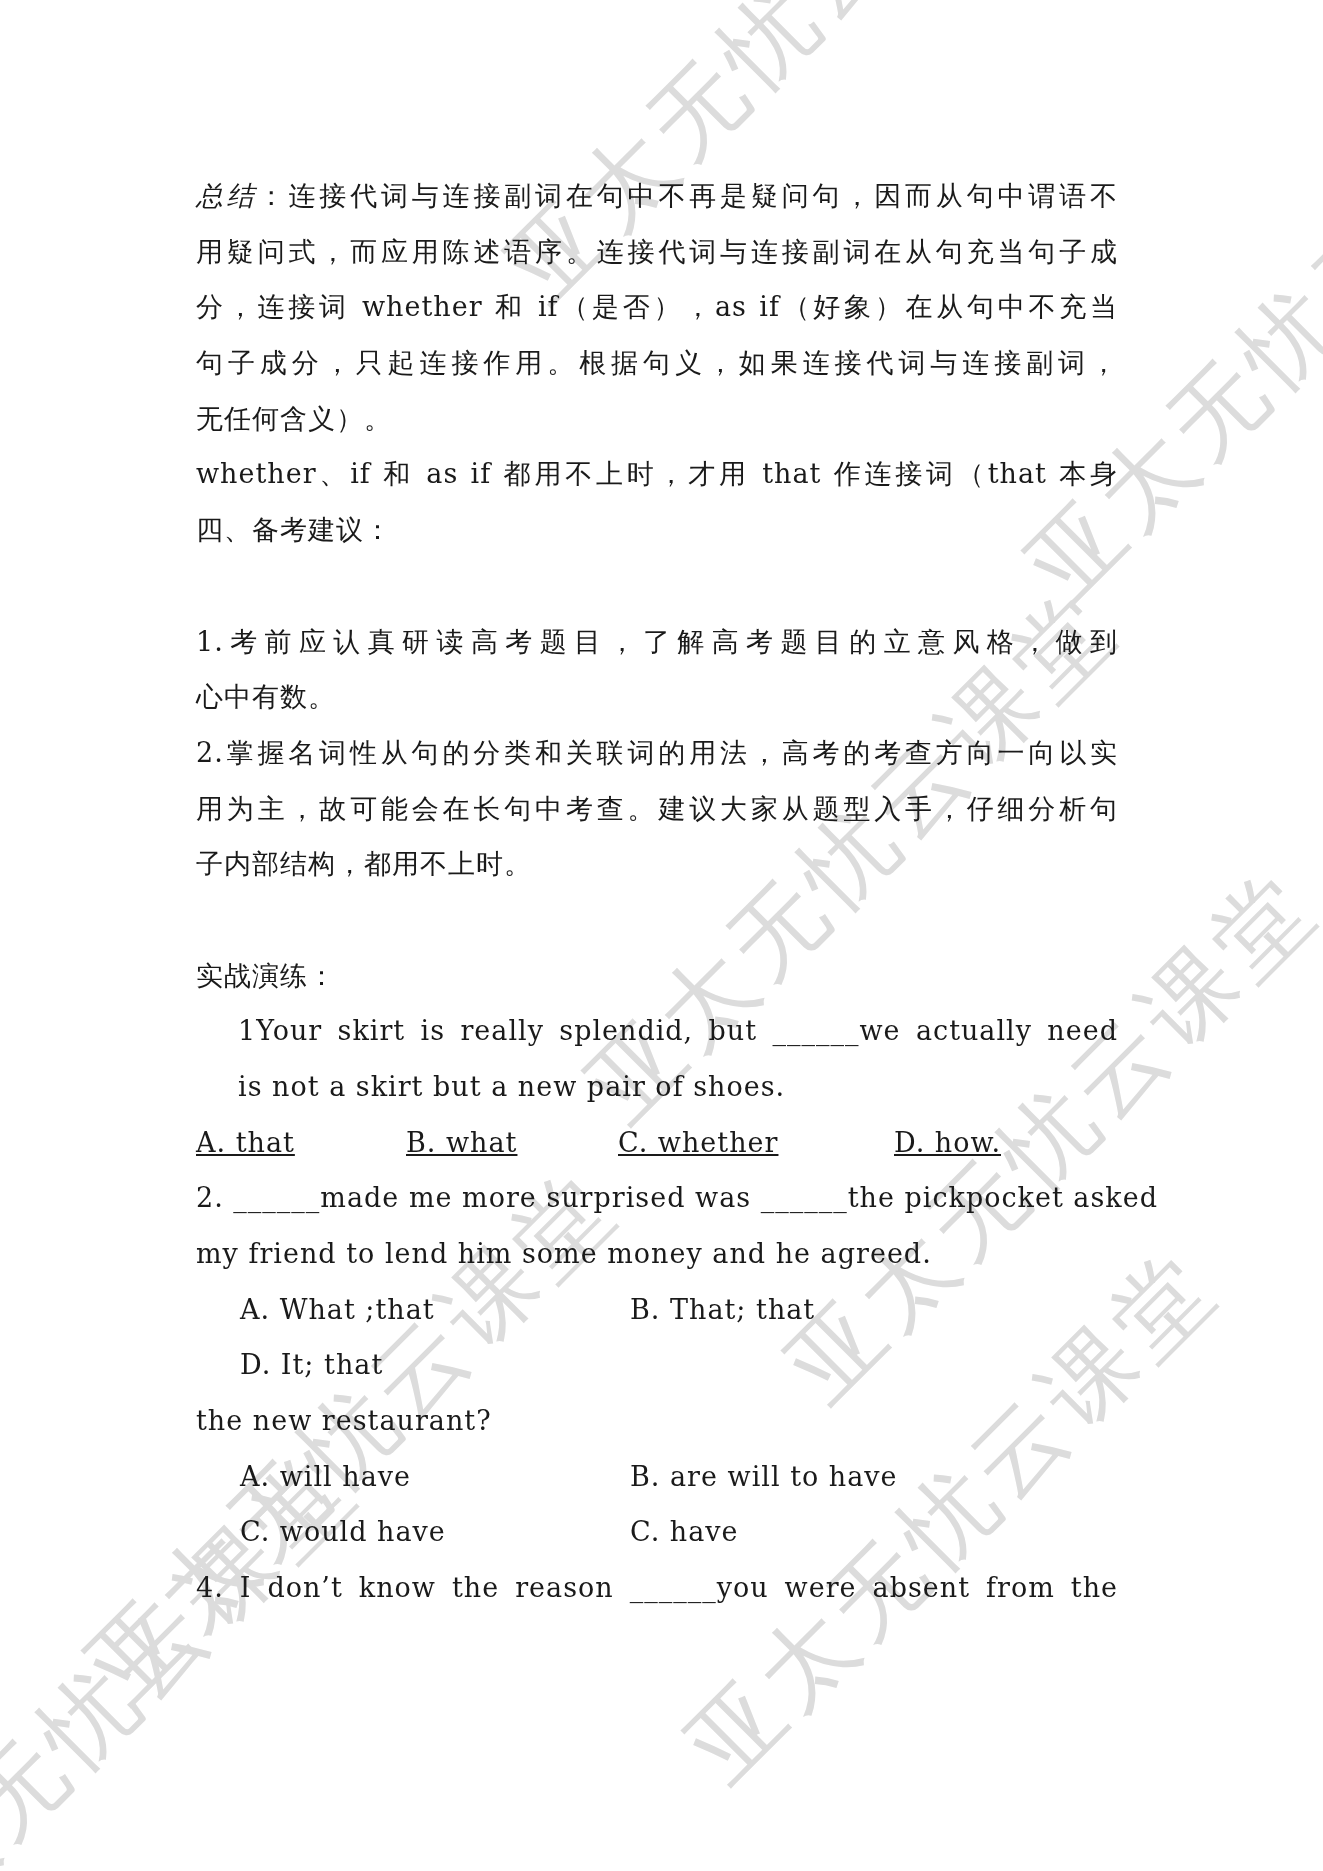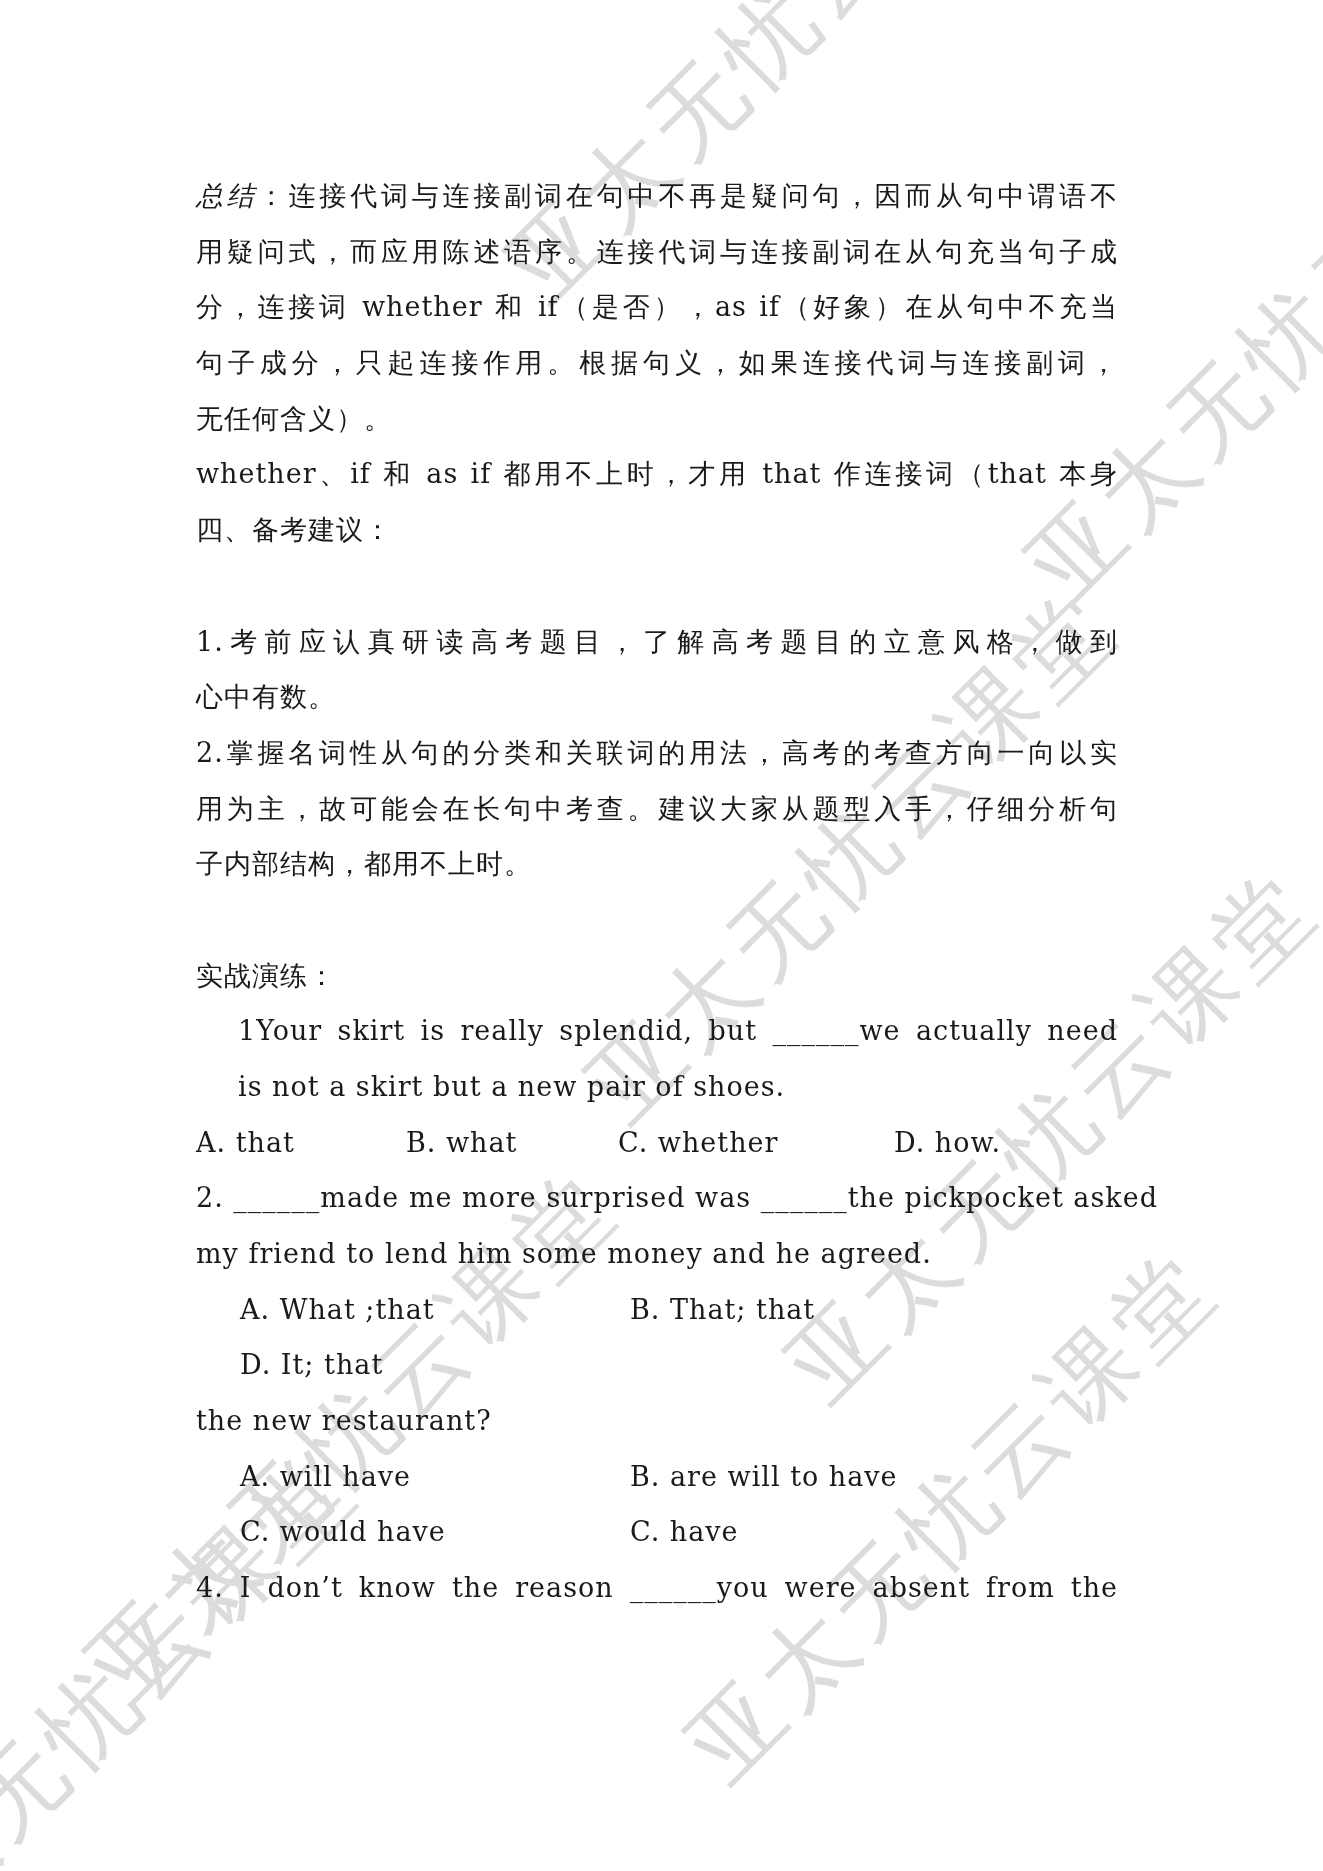--- a/index.html
+++ b/index.html
@@ -42,21 +42,21 @@
     white-space: nowrap;
     overflow: visible;
     text-align: justify;
     text-align-last: justify;
     letter-spacing: 1px;
   }
   .line.ragged { text-align-last: left; }
   .line.indent { padding-left: 42px; }
   .line.blank { height: 55.7px; }
   .label-italic { font-style: italic; }
-  .opts4 { display: flex; }
+  .opts4 { display: flex; text-decoration: underline; }
   .opts4 span { display: inline-block; }
   .opts2 { display: flex; padding-left: 44px; align-items: flex-end; }
   .opts2 .col1 { width: 390px; }
 </style>
 </head>
 <body>
 
 <div class="watermark-layer">
   <div class="wm" style="left:560px; top:1060px;">亚太无忧云课堂</div>
   <div class="wm" style="left:60px; top:1640px;">亚太无忧云课堂</div>

